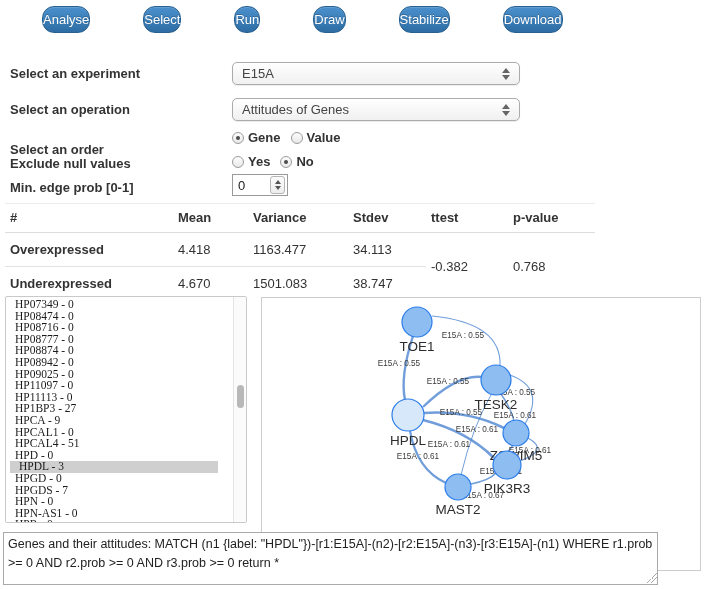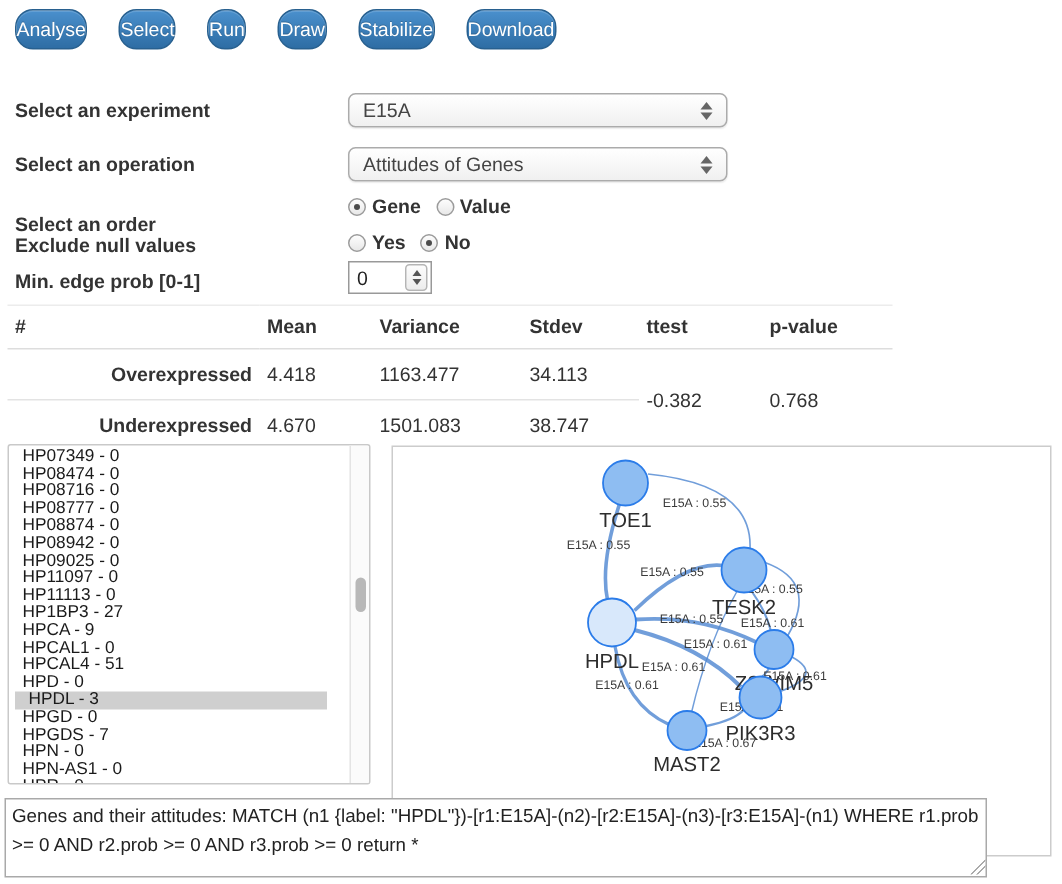--- a/index.html
+++ b/index.html
@@ -7,27 +7,27 @@
   body { font-family: "Liberation Sans", sans-serif; color:#333; }
   #app { position:relative; width:708px; height:589px; background:#fff; overflow:hidden; }
 
   
   .toolbar { position:absolute; left:10px; top:6px; display:flex; gap:21px; }
   .btn {
     font-family:"Liberation Sans", sans-serif;
     font-size:13px; color:#fff; text-shadow:0 -1px 0 rgba(0,0,0,.2);
     background:linear-gradient(180deg,#4a90cd,#2e6da4);
     border:1px solid #28608f; border-radius:12px;
-    padding:5px 0; cursor:pointer; box-shadow:inset 0 1px 0 rgba(255,255,255,.15);
+    padding:5px 0; cursor:pointer; box-shadow:inset 0 1px 0 rgba(255,255,255,.15);margin-left:32px;
   }
 
   
   .form-label { position:absolute; left:10px; font-size:13px; font-weight:bold; color:#333; }
   .mac-select {
-    position:absolute; left:232px; width:253px; height:23px;
+    position:absolute; left:232px; width:288px; height:23px;
     border:1px solid #ababab; border-radius:5px;
     background:linear-gradient(180deg,#ffffff,#f0f0f0);
     box-shadow:0 1px 1px rgba(0,0,0,.08);
     display:flex; align-items:center; padding:0 9px; font-size:13px; color:#444;
     cursor:default;
   }
   .mac-select .spacer { flex:1; }
   .stepper-icon { display:flex; flex-direction:column; gap:2px; align-items:center; }
   .tri-up   { width:0; height:0; border-left:4px solid transparent; border-right:4px solid transparent; border-bottom:5px solid #666; }
   .tri-down { width:0; height:0; border-left:4px solid transparent; border-right:4px solid transparent; border-top:5px solid #666; }
@@ -44,26 +44,26 @@
   .num-stepper { width:15px; height:18px; margin-right:2px; border:1px solid #b5b5b5; border-radius:3px;
     background:linear-gradient(180deg,#fcfcfc,#ededed); display:flex; flex-direction:column; align-items:center; justify-content:center; gap:2px; }
   .num-stepper .t-up { width:0;height:0;border-left:3px solid transparent;border-right:3px solid transparent;border-bottom:4px solid #555; }
   .num-stepper .t-dn { width:0;height:0;border-left:3px solid transparent;border-right:3px solid transparent;border-top:4px solid #555; }
 
   
   table.stats { position:absolute; left:5px; top:203px; width:590px; border-collapse:collapse; table-layout:fixed; font-size:13px; border-top:1px solid #ececec; }
   table.stats th { text-align:left; font-weight:bold; padding:6px 5px 7px 5px; border-bottom:1px solid #ddd; color:#333; }
   table.stats td { padding:9px 5px; border-top:1px solid #e3e3e3; color:#333; }
   table.stats tr:first-child td { border-top:none; }
-  table.stats td.rname { font-weight:bold;text-align:right; }
+  table.stats td.rname { font-weight:bold; }
   table.stats td.span2 { border-top:none; vertical-align:middle; }
 
   
   .gene-list { position:absolute; left:5px; top:296px; width:242px; height:227px;
-    border:1px solid #c9c9c9; border-radius:2px; background:#fff; overflow:hidden; }
+    border:1px solid #c9c9c9; border-radius:2px; background:#fff; overflow:hidden;font-family:Liberation Serif, serif; }
   .gene-list-inner { position:absolute; left:0; top:2px; right:14px; bottom:0; font-size:11.5px; line-height:11.6px; color:#1a1a1a; }
   .list-item { padding:0 0 0 9px; white-space:nowrap; cursor:default; }
   .list-item.selected { background:#cfcfcf; margin-left:4px; margin-right:14px; }
   .list-scrollbar { position:absolute; top:0; right:0; width:13px; height:100%; background:#fbfbfb; border-left:1px solid #e4e4e4; }
   .list-scroll-thumb { position:absolute; left:3px; top:88px; width:7px; height:23px; border-radius:4px; background:#b8b8b8; }
 
   
   .net-panel { position:absolute; left:261px; top:297px; width:440px; height:274px;
     border:1px solid #cccccc; background:#fff; }
   .net-panel svg { display:block; }

